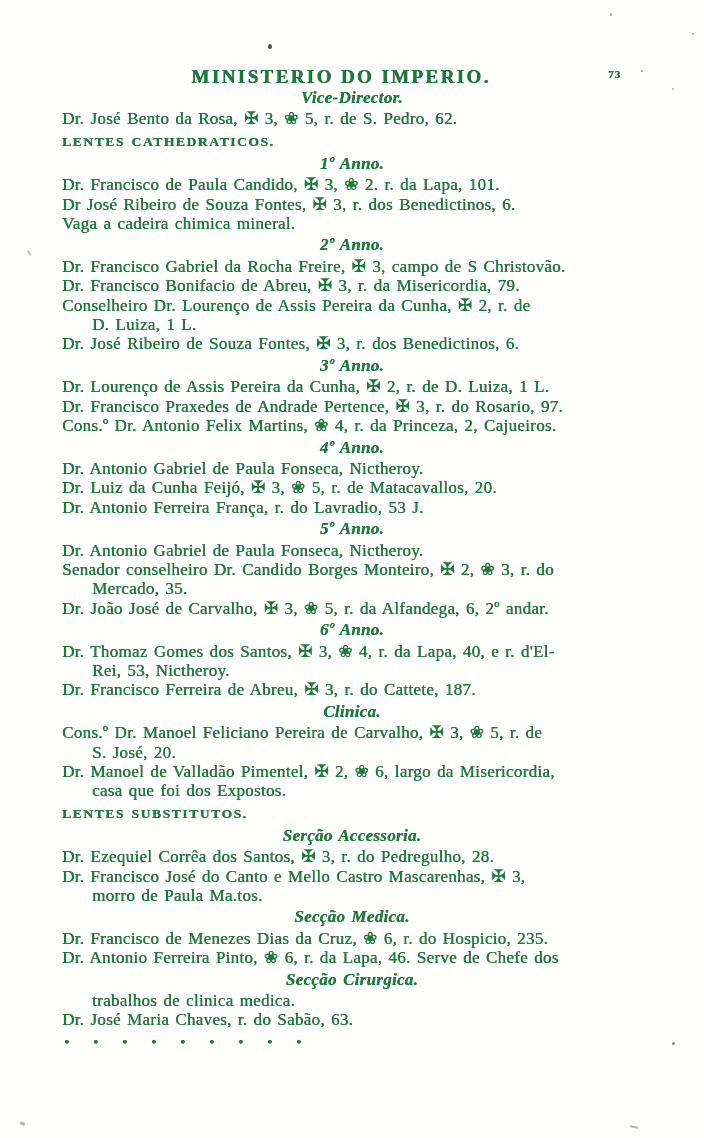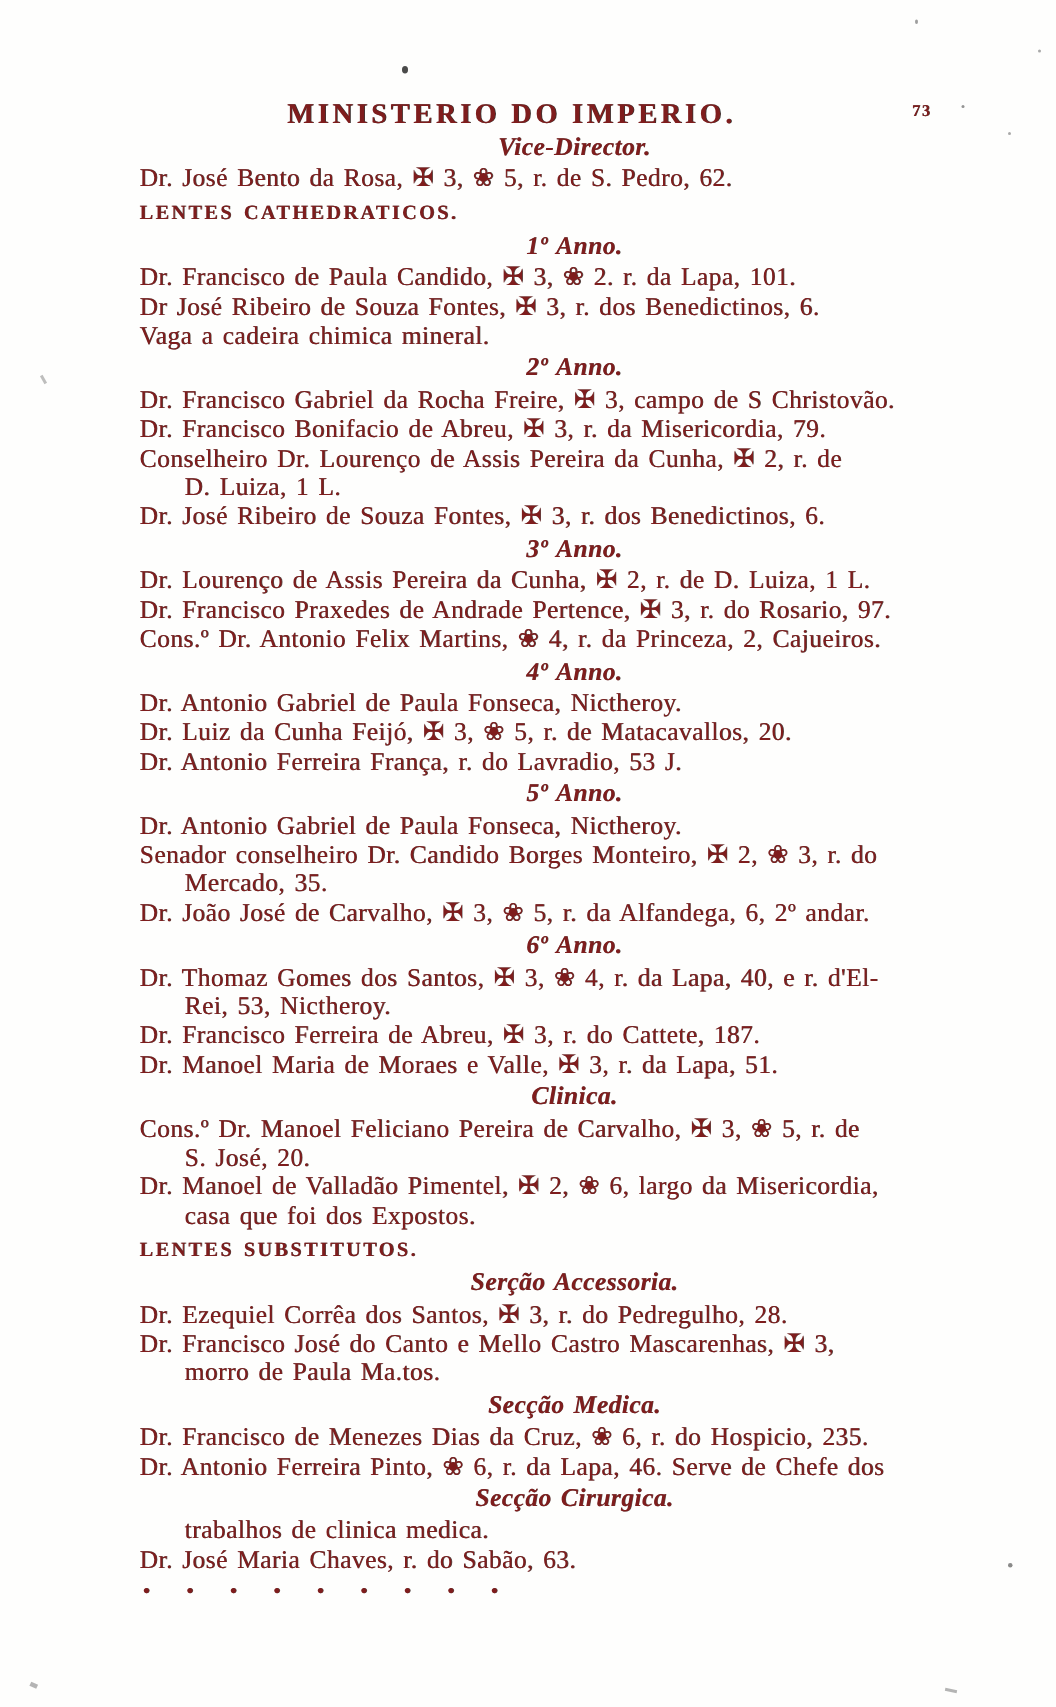--- a/index.html
+++ b/index.html
@@ -1,32 +1,32 @@
 <!DOCTYPE html>
 <html><head>
 <meta charset="utf-8">
 <style>
   html, body { margin:0; padding:0; background:#e8e8e8; }
   .page {
     position:relative; width:704px; height:1138px; margin:0 auto;
     background:#fefefdf; background:#fefefd; overflow:hidden;
     font-family:"Liberation Serif","DejaVu Serif","DejaVu Sans",serif;
-    color:#7f1d1d;
+    color:#15803d;
   }
   .header-row { position:absolute; top:66px; left:0; width:704px; height:22px; }
   .doc-title {
     position:absolute; left:0; top:0; width:682px; text-align:center;
     font-weight:700; font-size:19px; letter-spacing:2.4px;
     text-shadow:0.5px 0 0 rgba(20,18,15,0.85);
   }
   .page-num {
     position:absolute; left:608px; top:2px; font-weight:700; font-size:11px;
     letter-spacing:1px; text-shadow:0.4px 0 0 rgba(20,18,15,0.8);
   }
-  .text-block { position:absolute; top:86px; left:62px; width:580px;margin-left:31px; }
+  .text-block { position:absolute; top:86px; left:62px; width:580px; }
   .ln {
     line-height:19.4px; font-size:17px; letter-spacing:0.3px; word-spacing:1.6px;
     white-space:nowrap; text-shadow:0.4px 0 0 rgba(25,22,18,0.75);
   }
   .ln.entry { padding-left:0; }
   .ln.cont  { padding-left:30px; }
   .ln.center-italic {
     text-align:center; font-style:italic; font-weight:600; margin:2px 0;
     text-shadow:0.3px 0 0 rgba(25,22,18,0.7);
   }
@@ -71,21 +71,20 @@
       <div class="ln entry">Dr. Antonio Ferreira França, r. do Lavradio, 53 J.</div>
       <div class="ln center-italic">5º Anno.</div>
       <div class="ln entry">Dr. Antonio Gabriel de Paula Fonseca, Nictheroy.</div>
       <div class="ln entry">Senador conselheiro Dr. Candido Borges Monteiro, ✠ 2, ❀ 3, r. do</div>
       <div class="ln cont">Mercado, 35.</div>
       <div class="ln entry">Dr. João José de Carvalho, ✠ 3, ❀ 5, r. da Alfandega, 6, 2º andar.</div>
       <div class="ln center-italic">6º Anno.</div>
       <div class="ln entry">Dr. Thomaz Gomes dos Santos, ✠ 3, ❀ 4, r. da Lapa, 40, e r. d'El-</div>
       <div class="ln cont">Rei, 53, Nictheroy.</div>
       <div class="ln entry">Dr. Francisco Ferreira de Abreu, ✠ 3, r. do Cattete, 187.</div>
-      <div class="ln entry">Dr. Manoel Maria de Moraes e Valle, ✠ 3, r. da Lapa, 51.</div>
       <div class="ln center-italic">Clinica.</div>
       <div class="ln entry">Cons.º Dr. Manoel Feliciano Pereira de Carvalho, ✠ 3, ❀ 5, r. de</div>
       <div class="ln cont">S. José, 20.</div>
       <div class="ln entry">Dr. Manoel de Valladão Pimentel, ✠ 2, ❀ 6, largo da Misericordia,</div>
       <div class="ln cont">casa que foi dos Expostos.</div>
       <div class="ln center-caps">LENTES SUBSTITUTOS.</div>
       <div class="ln center-italic">Serção Accessoria.</div>
       <div class="ln entry">Dr. Ezequiel Corrêa dos Santos, ✠ 3, r. do Pedregulho, 28.</div>
       <div class="ln entry">Dr. Francisco José do Canto e Mello Castro Mascarenhas, ✠ 3,</div>
       <div class="ln cont">morro de Paula Ma.tos.</div>

